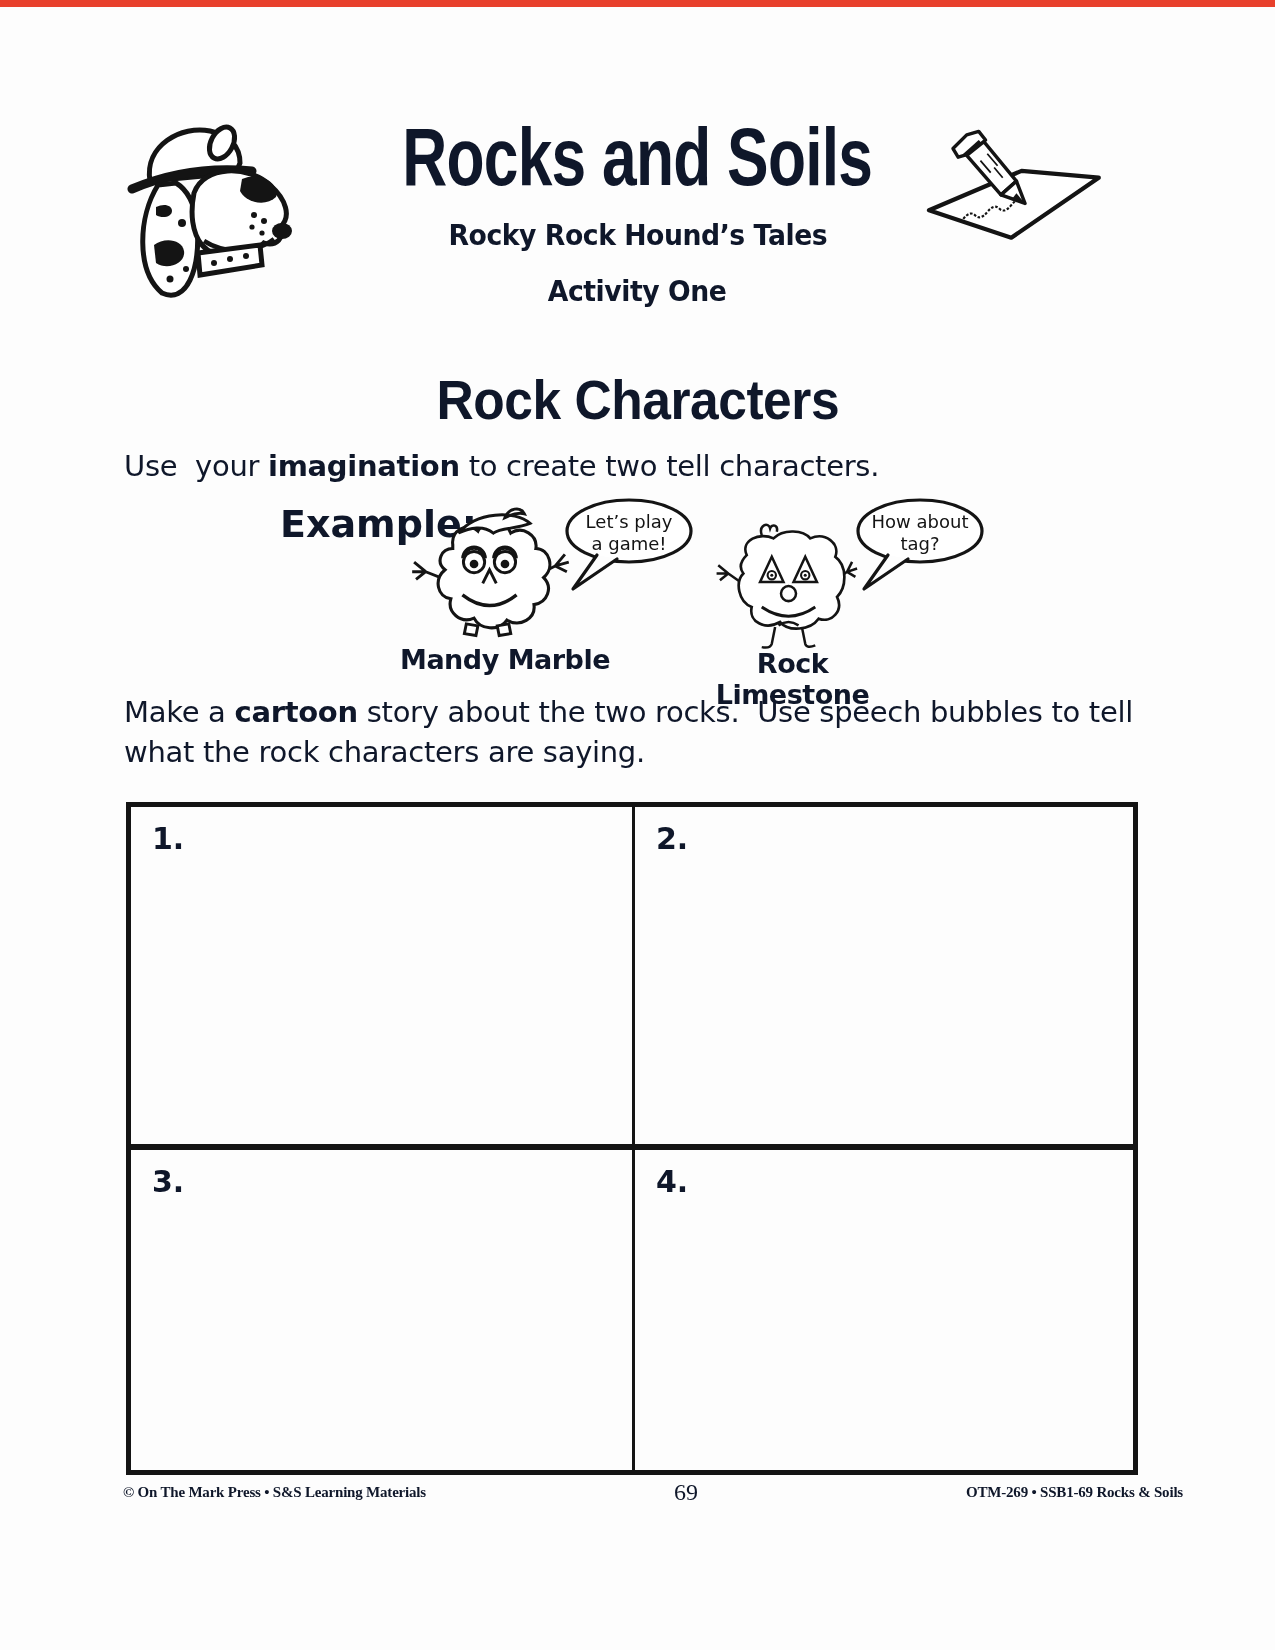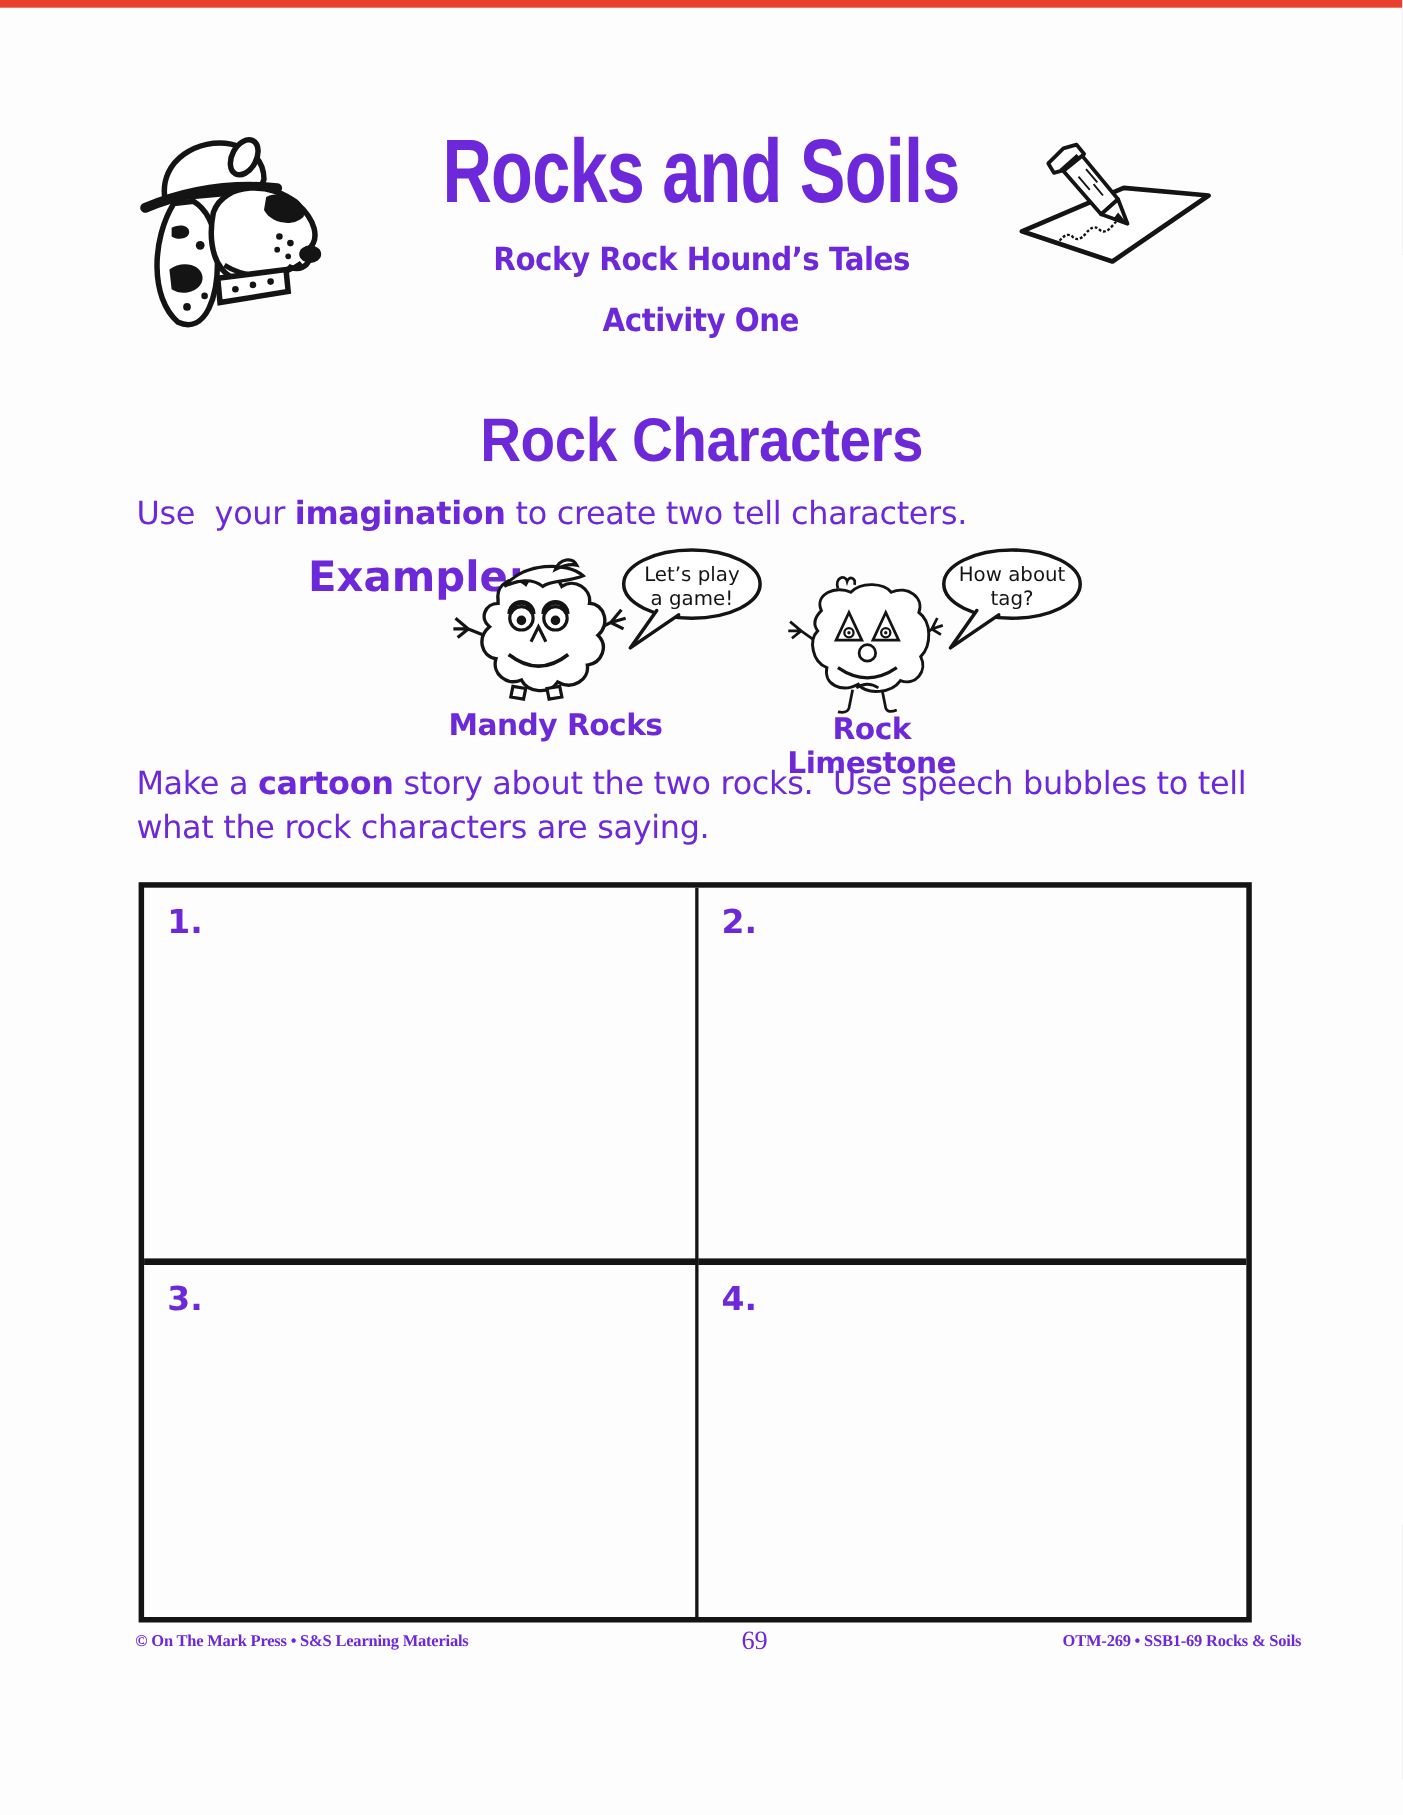--- a/index.html
+++ b/index.html
@@ -1,18 +1,18 @@
 <!DOCTYPE html>
 <html><head>
 <meta charset="utf-8">
 <style>
   html,body { margin:0; padding:0; background:#e9e9e9; }
   .page {
     position:relative; width:1275px; height:1650px; margin:0 auto;
-    background:#fdfdfd; color:#6d28d9;
+    background:#fdfdfd; color:#0f172a;
     font-family:"DejaVu Sans", sans-serif; overflow:hidden;text-decoration:underline;
   }
   .abs { position:absolute; }
   .scan-edge { top:0; left:0; right:0; height:7px; background:#e8402c; }
 
   .center-row { left:0; width:1275px; text-align:center; }
   .main-title {
     display:inline-block; font-family:"Liberation Sans", sans-serif;
     font-weight:bold; font-size:82px; line-height:1;
     transform:scaleX(0.76); transform-origin:center; letter-spacing:-1px;
@@ -184,21 +184,21 @@
     <path class="no-fill" stroke-width="3" d="M86,126 Q98,118 110,126"></path>
   </svg>
 
   <svg class="abs" style="left:850px;top:497px" width="148" height="100" viewBox="0 0 140 100">
     <ellipse class="ink-line" stroke-width="3.2" cx="66" cy="34" rx="62" ry="31"></ellipse>
     <path d="M34,58 L10,92 L54,62" fill="#fdfdfd" stroke="#141414" stroke-width="3.2" stroke-linecap="round" stroke-linejoin="round"></path>
     <text class="bubble-text" x="66" y="31" text-anchor="middle">How about</text>
     <text class="bubble-text" x="66" y="53" text-anchor="middle">tag?</text>
   </svg>
 
-  <div class="abs char-name" style="left:400px;top:644px;width:210px">Mandy Rocks</div>
+  <div class="abs char-name" style="left:400px;top:644px;width:210px">Mandy Marble</div>
   <div class="abs char-name" style="left:680px;top:648px;width:225px">Rock Limestone</div>
 
   <div class="abs body-text" style="left:124px;top:692px;width:1010px">
     <span>Make a </span><span class="bold-word">cartoon</span><span> story about the two rocks.  Use speech bubbles to tell what the rock characters are saying.</span>
   </div>
 
   <div class="abs grid">
     <div class="cell cell-1">
       <div class="cell-num">1.</div>
     </div>

